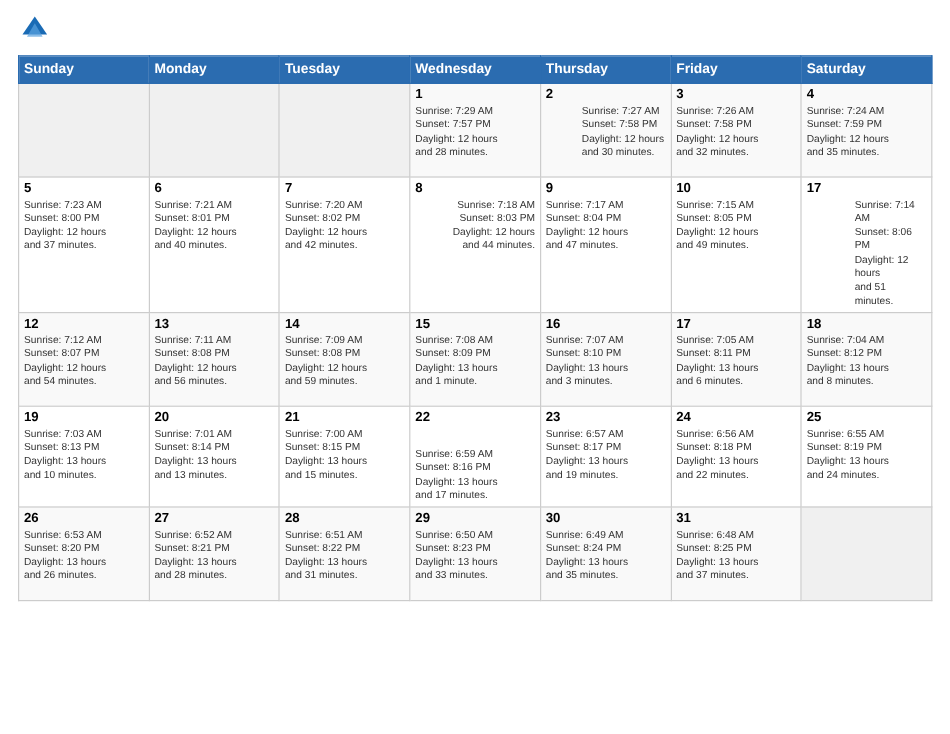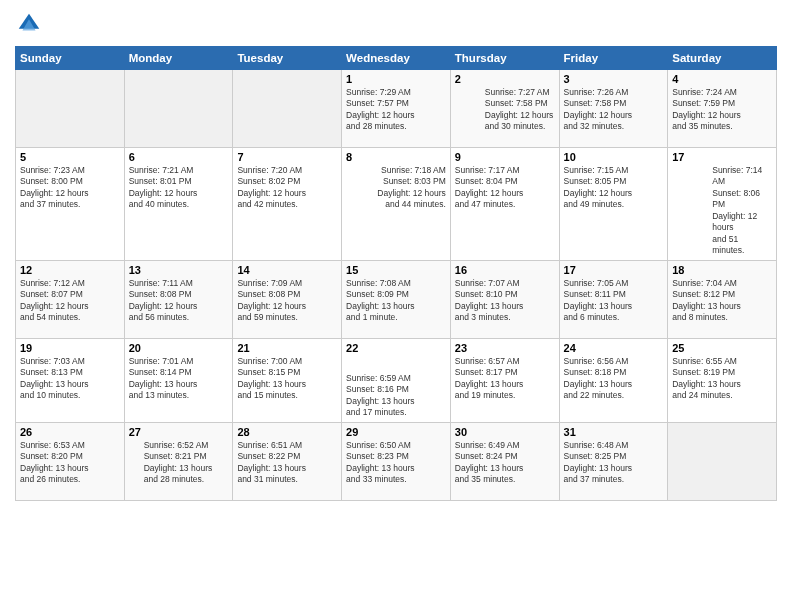--- a/index.html
+++ b/index.html
@@ -320,21 +320,21 @@
         <tr>
           <td>
             <div class="day-number">26</div>
             <div class="day-info" style="white-space: pre-line;">Sunrise: 6:53 AM
 Sunset: 8:20 PM
 Daylight: 13 hours
 and 26 minutes.</div>
           </td>
           <td>
             <div class="day-number">27</div>
-            <div class="day-info" style="white-space: pre-line; margin-left: 15px;">Sunrise: 6:52 AM
+            <div class="day-info" style="white-space: pre-line;">Sunrise: 6:52 AM
 Sunset: 8:21 PM
 Daylight: 13 hours
 and 28 minutes.</div>
           </td>
           <td>
             <div class="day-number">28</div>
             <div class="day-info" style="white-space: pre-line;">Sunrise: 6:51 AM
 Sunset: 8:22 PM
 Daylight: 13 hours
 and 31 minutes.</div>

